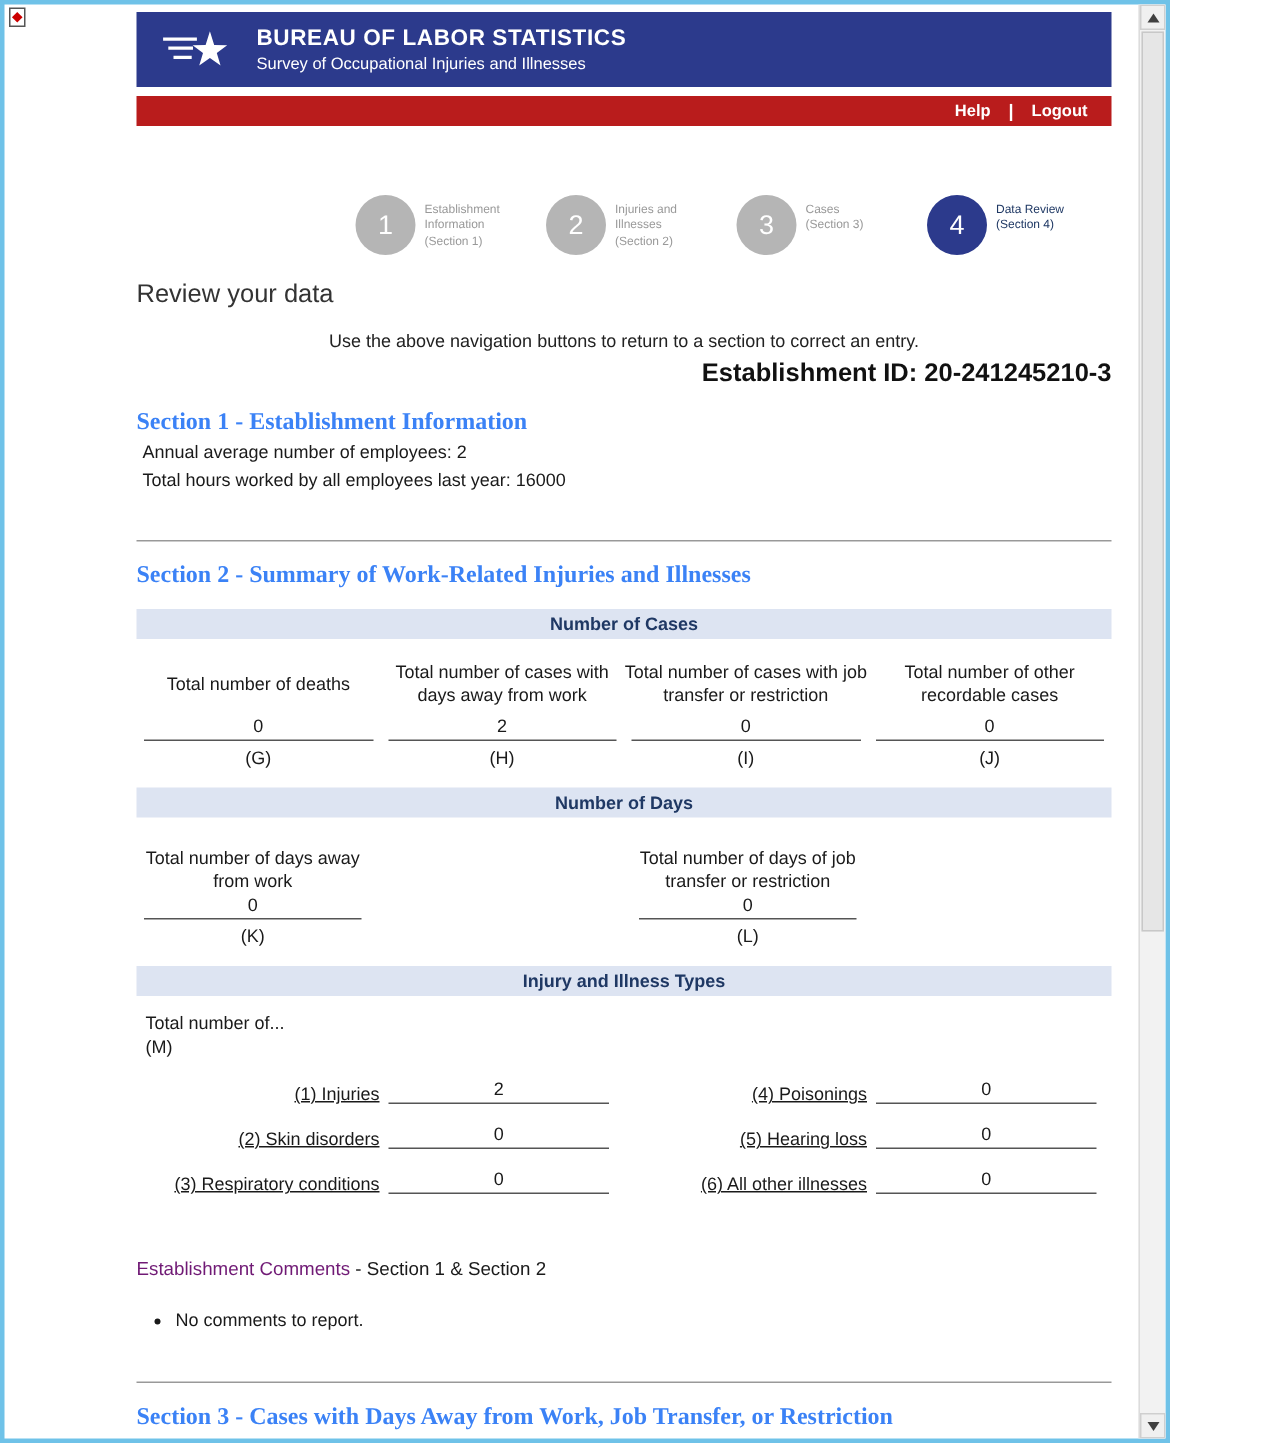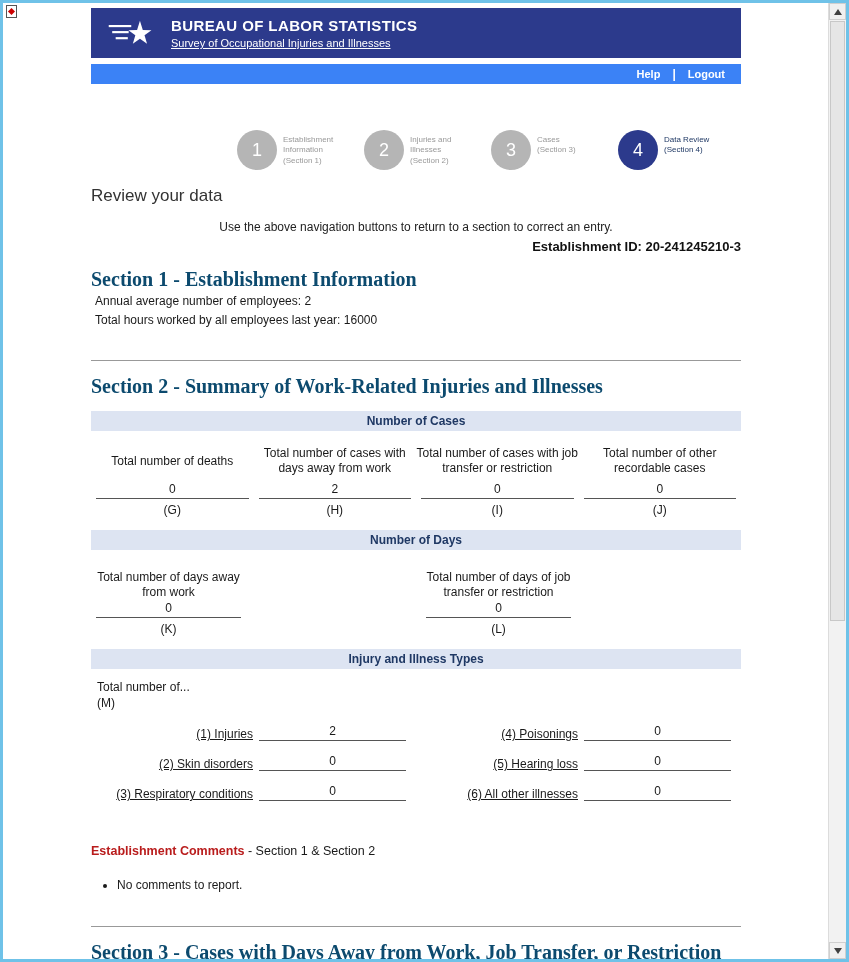--- a/index.html
+++ b/index.html
@@ -2,44 +2,44 @@
 <html><head>
 <meta charset="utf-8">
 <style>
   * { margin:0; padding:0; box-sizing:border-box; }
   html,body { background:#fff; }
   body {
     width:849px; height:962px; overflow:hidden;
     font-family:"Liberation Sans", sans-serif; font-size:12px; color:#1a1a1a;
   }
   .window {
-    position:relative; width:849px; height:962px;
+    position:relative; width:780px; height:962px;
     border:3px solid #6fc2e8; background:#fff; overflow:hidden;
   }
   .corner-icon {
     position:absolute; top:2px; left:3px; width:11px; height:13px;
     border:1px solid #555; background:#fff;
   }
   .corner-icon::after {
     content:""; position:absolute; left:2px; top:3px; width:5px; height:5px;
     background:#c00; transform:rotate(45deg);
   }
   .content { position:absolute; top:0; left:0; right:18px; bottom:0; overflow:hidden; }
   .page { width:650px; margin-left:88px; padding-top:5px; }
 
   
   .topbar {
     height:50px; background:#2c3a8c; display:flex; align-items:center;
     padding-left:16px; gap:12px;
   }
   .logo { width:52px; height:38px; flex:0 0 auto; }
   .agency { color:#fff; font-weight:bold; font-size:15px; letter-spacing:0.4px; }
-  .survey { color:#fff; font-size:11px; margin-top:3px;text-decoration:underline; }
+  .survey { color:#fff; font-size:11px; margin-top:3px; }
   .utilbar {
-    height:20px; background:#3b82f6; margin-top:6px;
+    height:20px; background:#b91c1c; margin-top:6px;
     display:flex; justify-content:flex-end; align-items:center;
     gap:12px; padding-right:16px;
   }
   .util-link { color:#fff; font-size:11px; font-weight:bold; text-decoration:none; cursor:pointer; }
   .util-divider { color:#fff; font-size:12px; font-weight:bold; }
 
   
   .steps { display:flex; gap:12px; margin-top:46px; padding-left:146px; }
   .step { display:flex; align-items:flex-start; width:115px; cursor:pointer; }
   .step-circle {
@@ -48,25 +48,25 @@
   }
   .step-circle.active { background:#2c3a8c; }
   .step-label {
     font-size:8px; line-height:1.3; color:#999; margin-left:6px; margin-top:5px;
     white-space:pre-line;
   }
   .step-label.active { color:#1f3864; }
 
   .review-title { font-size:17px; color:#333; margin-top:16px; }
   .instruction { text-align:center; margin-top:14px; font-size:12px; color:#222; }
-  .est-id { text-align:right; margin-top:5px; font-size:13px; font-weight:bold; color:#111; }
+  .est-id { text-align:right; margin-top:5px; font-size:17px; font-weight:bold; color:#111; }
 
   .sec-heading {
-    font-family:"Liberation Serif", serif; font-size:20px; font-weight:bold;
-    color:#0c4a6e; margin-top:14px;
+    font-family:"Liberation Serif", serif; font-size:16px; font-weight:bold;
+    color:#3b82f6; margin-top:14px;
   }
   .subhead { font-weight:bold; margin-top:12px; font-size:12px; }
   .emp-row { margin-top:3px; padding-left:4px; line-height:1.3; }
 
   .rule { border:none; border-top:1px solid #999; margin-top:32px; }
 
   .band {
     background:#dde4f2; color:#1f3864; font-weight:bold; font-size:12px;
     text-align:center; padding:3px 0; margin-top:13px;
   }
@@ -82,21 +82,21 @@
 
   .types-intro { margin-top:11px; padding-left:6px; }
   .types-letter { padding-left:6px; margin-top:2px; }
   .types-cols { display:flex; margin-top:14px; }
   .types-col { flex:1; }
   .type-row { display:flex; align-items:flex-end; margin-bottom:13px; }
   .type-label { flex:0 0 168px; text-align:right; padding-right:6px;text-decoration:underline; }
   .type-line { flex:1; border-bottom:1px solid #555; text-align:center; padding-bottom:2px; margin-right:10px; }
 
   .comments-head { margin-top:30px; font-size:12.5px; }
-  .comments-title { font-weight:bold; color:#b91c1c; }
+  .comments-title { font-weight:normal; color:#701a75; }
   .comments-list { margin-top:20px; padding-left:26px; }
   .comments-list li { line-height:1.3; }
 
   
   .scrollbar {
     position:absolute; top:0; right:0; bottom:0; width:18px;
     background:#f2f2f2; border-left:1px solid #dcdcdc;
   }
   .sb-btn {
     position:absolute; left:0; width:17px; height:17px; background:#f0f0f0;

